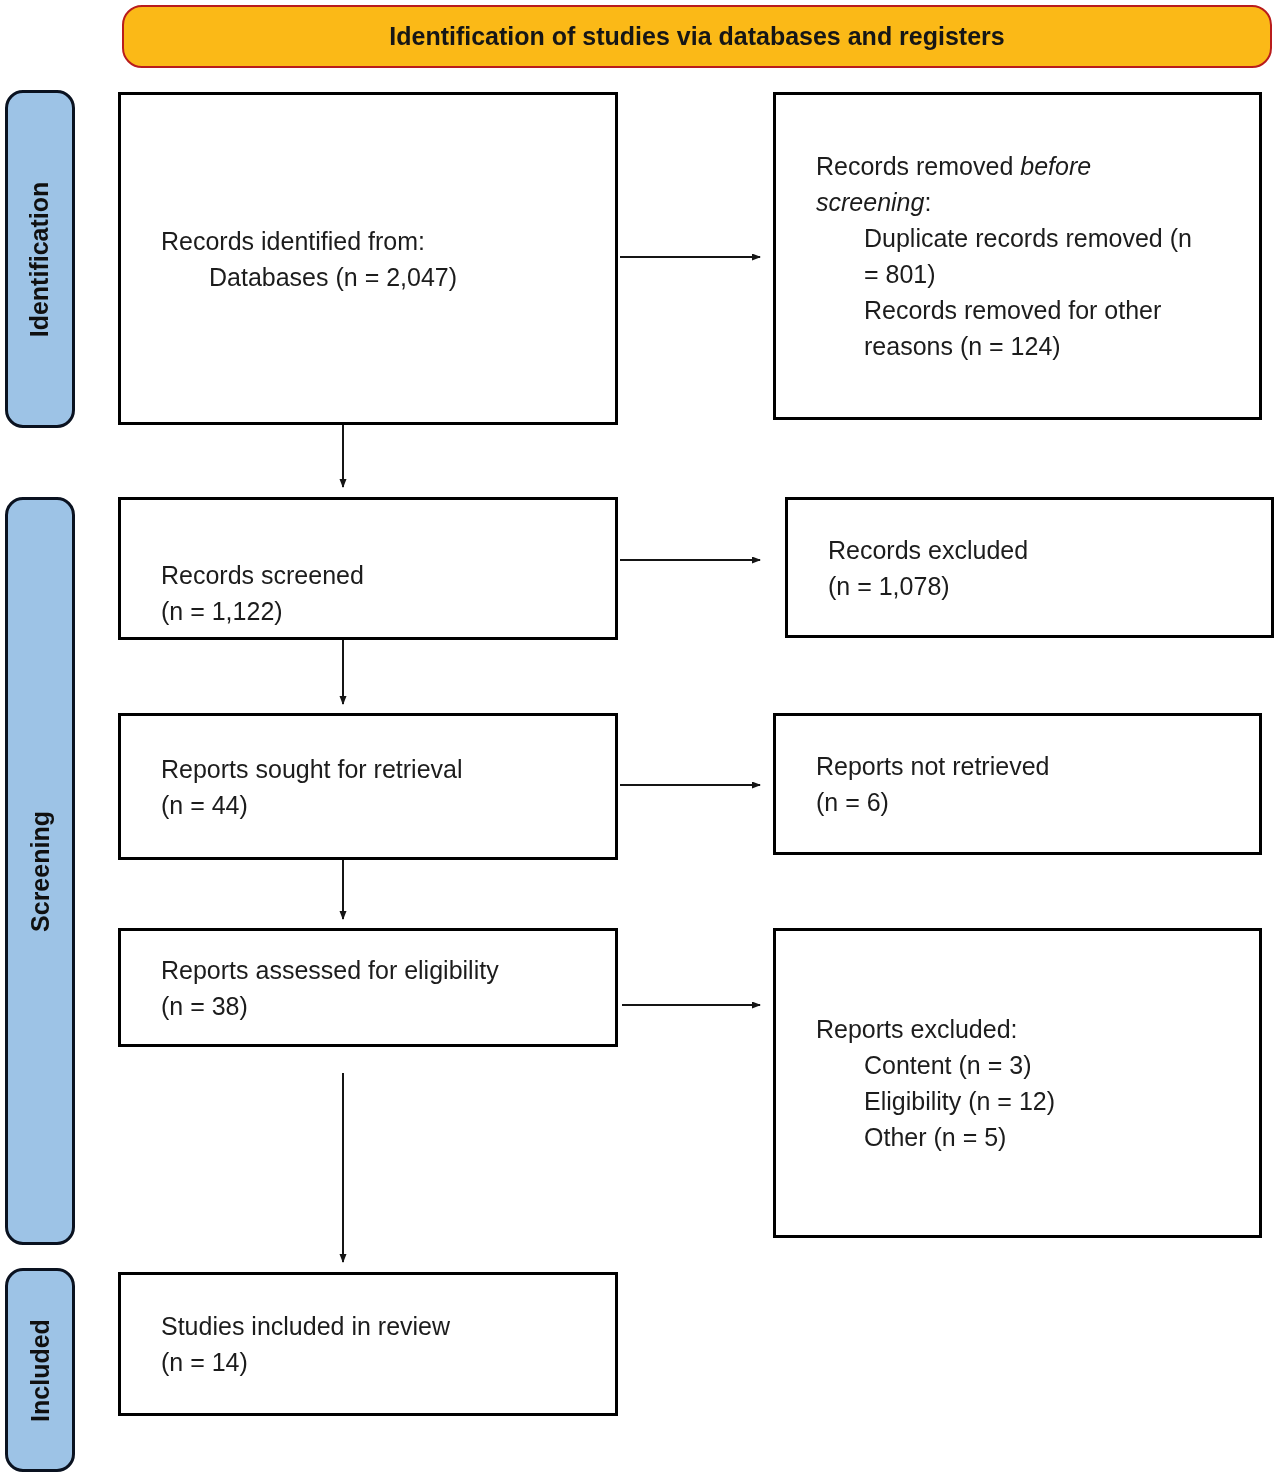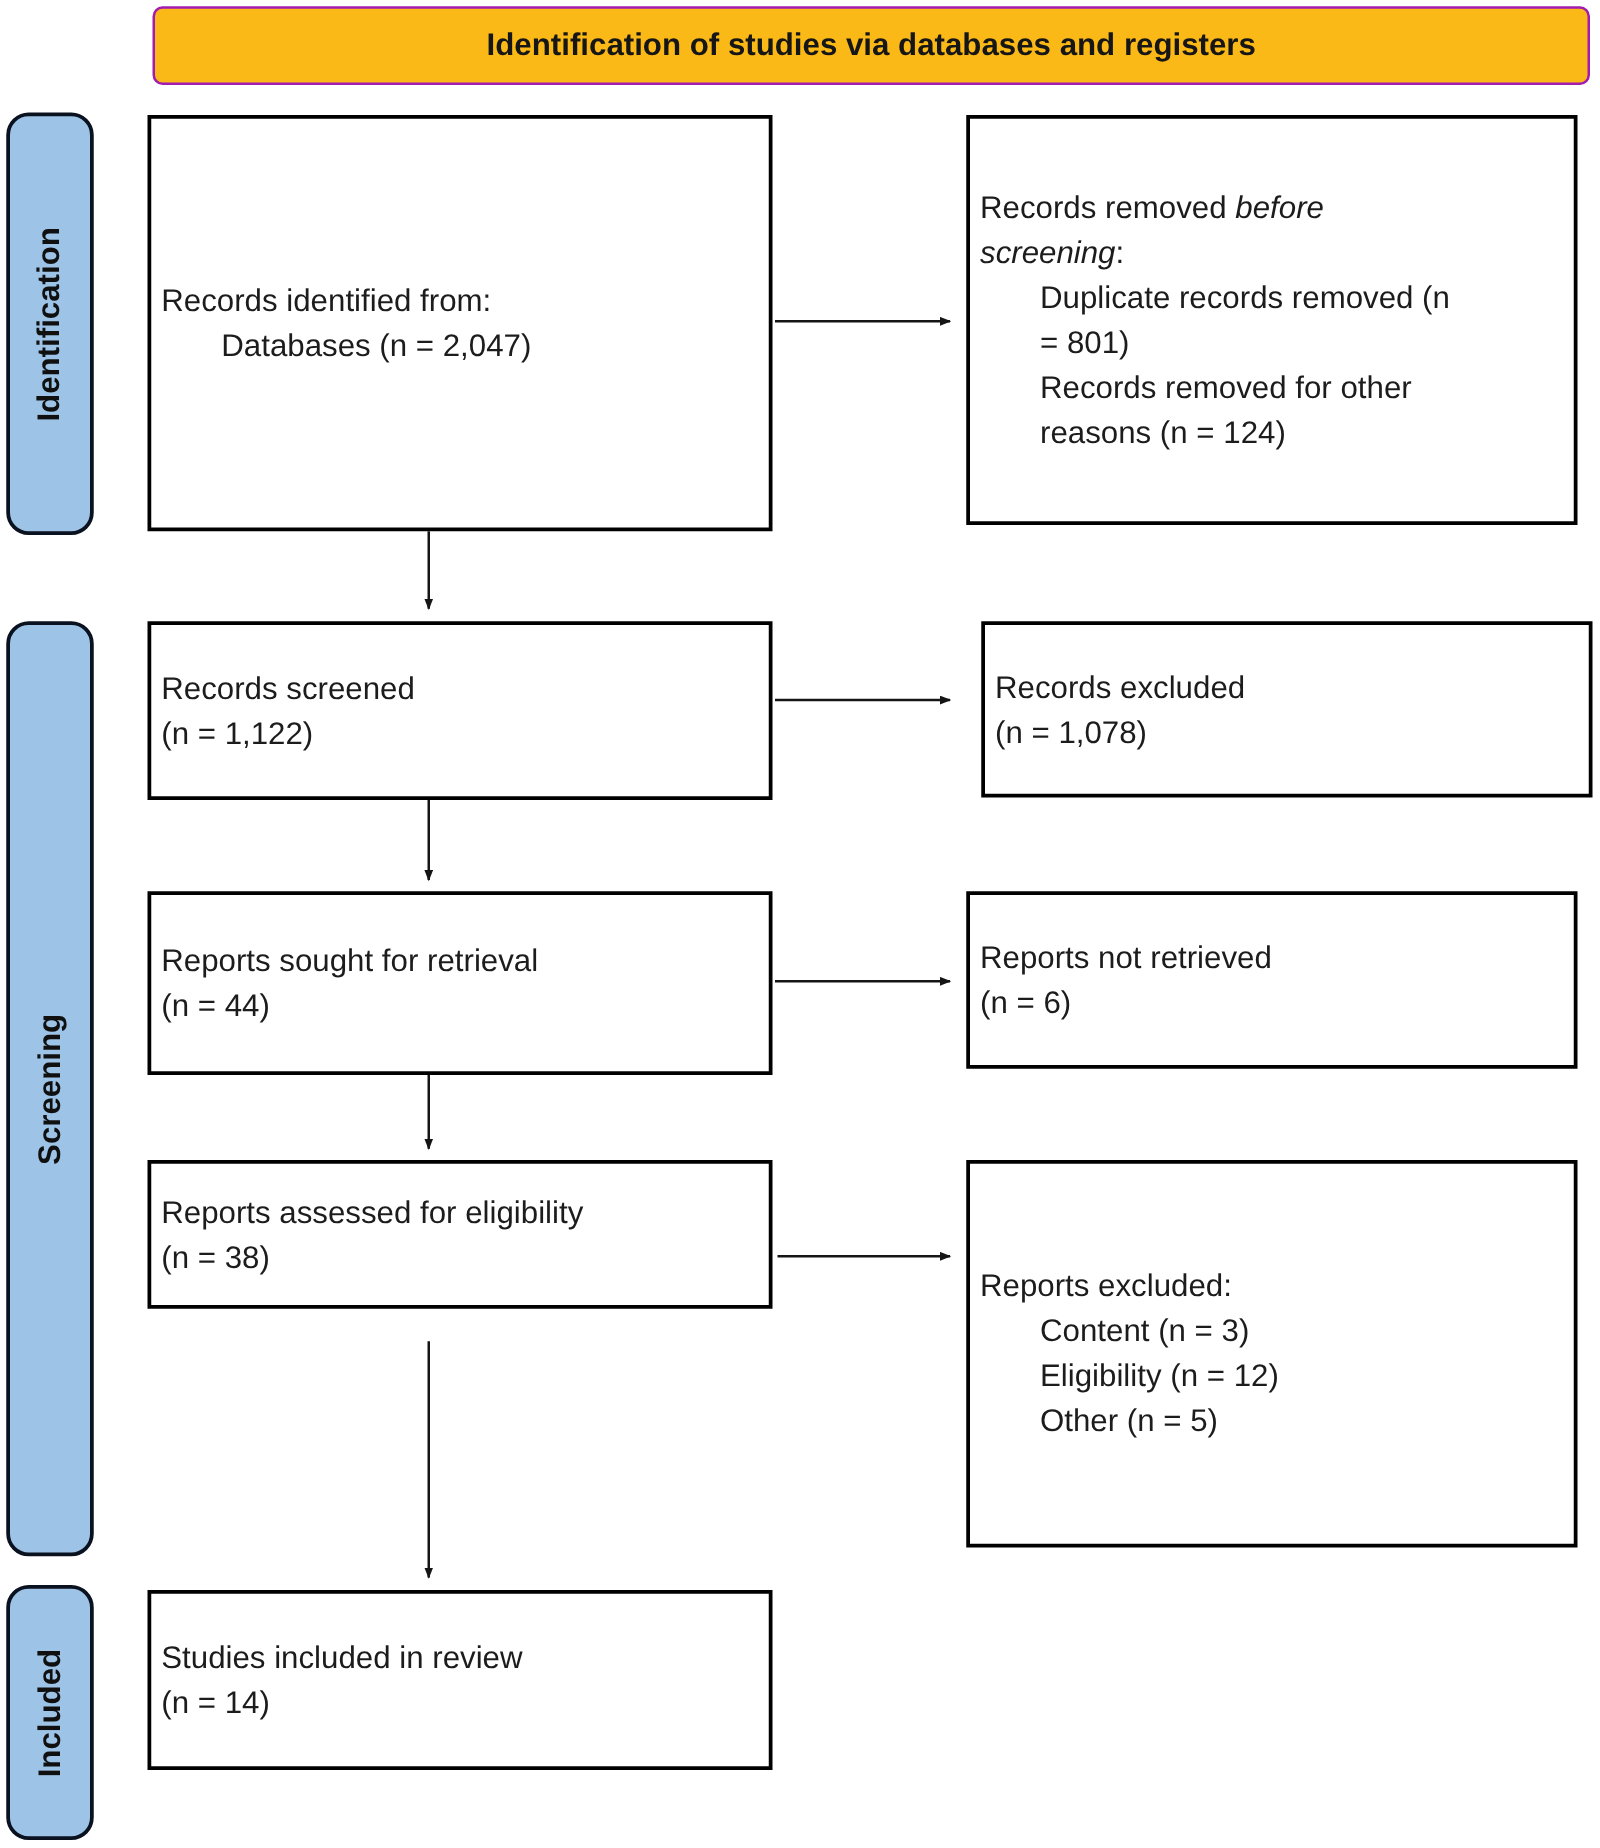--- a/index.html
+++ b/index.html
@@ -13,22 +13,22 @@
     width: 1280px;
     height: 1478px;
     background: #ffffff;
     overflow: hidden;
   }
   .banner {
     position: absolute;
     left: 122px; top: 5px;
     width: 1150px; height: 63px;
     background: #FBB917;
-    border: 2px solid #a21caf;
-    border-radius: 8px;
+    border: 2px solid #b91c1c;
+    border-radius: 20px;
     box-sizing: border-box;
     display: flex;
     align-items: center;
     justify-content: center;
   }
   .banner-title {
     font-size: 25px;
     font-weight: bold;
     color: #161616;
   }
@@ -56,31 +56,31 @@
   }
   .box {
     position: absolute;
     background: #ffffff;
     border: 3px solid #000000;
     box-sizing: border-box;
     display: flex;
     align-items: center;
   }
   .box-content {
-    padding: 8px 18px 8px 8px;
+    padding: 8px 18px 8px 40px;
     font-size: 25px;
     line-height: 36px;
     color: #1c1c1c;
   }
   .pre { white-space: pre-line; }
   .indent { padding-left: 48px; }
   .col-left  { left: 118px; width: 500px; }
   .col-right { left: 773px; width: 489px; }
   .box-identified       { top: 92px;   height: 333px; }
-  .box-screened         { top: 497px;  height: 143px; }
+  .box-screened         { top: 497px;  height: 143px; align-items: flex-end; }
   .box-sought           { top: 713px;  height: 147px; }
   .box-assessed         { top: 928px;  height: 119px; }
   .box-included-studies { top: 1272px; height: 144px; }
   .box-removed          { top: 92px;   height: 328px; }
   .box-excluded-records { top: 497px;  height: 141px; margin-left: 12px; }
   .box-not-retrieved    { top: 713px;  height: 142px; }
   .box-excluded-reports { top: 928px;  height: 310px; }
   .arrows {
     position: absolute;
     left: 0; top: 0;

